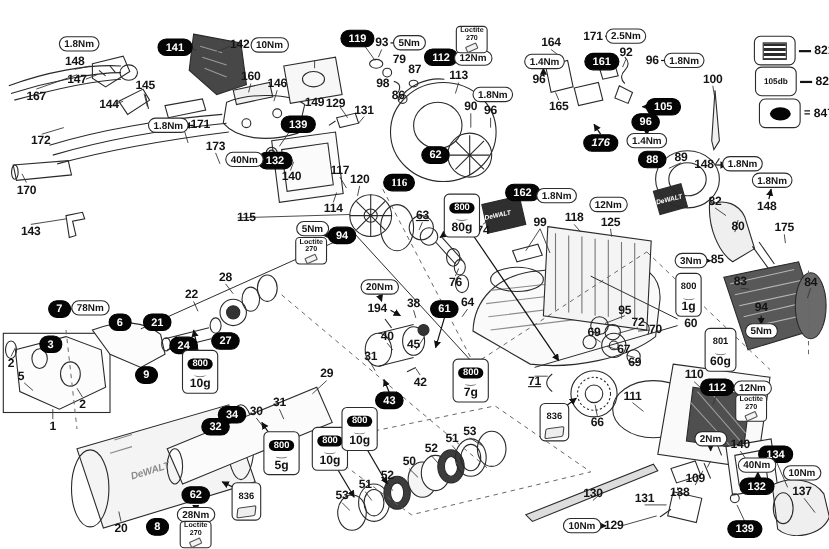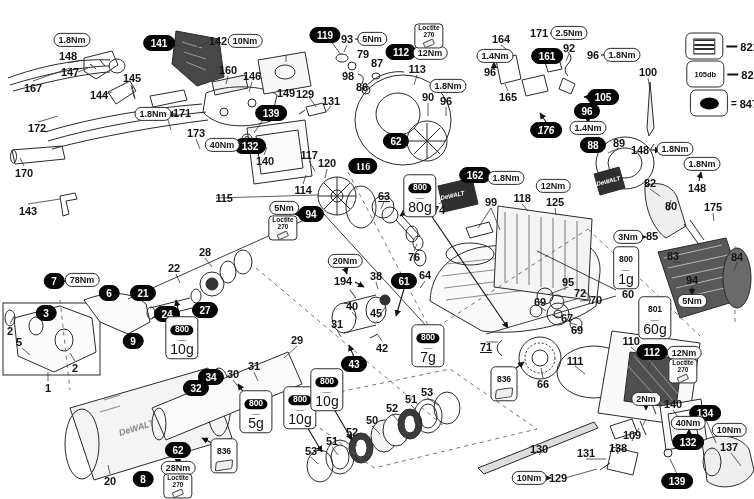--- a/index.html
+++ b/index.html
@@ -11,21 +11,21 @@
   .plain{font-size:11px;font-weight:700;color:#141414;letter-spacing:-0.2px}
   .oval{font-size:10px;font-weight:700;background:#050505;color:#fff;border-radius:10px;
         padding:1.5px 6.5px;line-height:1.1;border:1px solid #000}
   .torque{font-size:9px;font-weight:700;color:#151515;border:1.5px solid #2b2b2b;border-radius:8px;
           padding:0.5px 4px;background:#fff;line-height:1.25}
   .grease,.pack{border:1.3px solid #2b2b2b;border-radius:5px;background:#fff;padding:1px 4px;
           line-height:1.15;text-align:center}
   .grease .num,.pack .num{font-size:8.5px;font-weight:700;display:inline-block;color:#111}
   .grease .num.badge{background:#050505;color:#fff;border-radius:8px;padding:0 4.5px}
   .grease .sq{display:block;width:11px;height:4px;margin:0 auto;border-bottom:1.4px solid #777;border-radius:60%}
-  .grease .qty{display:block;font-size:14px;font-weight:400;color:#111}
+  .grease .qty{display:block;font-size:11px;font-weight:700;color:#111}
   .pack .sachet{display:block;width:15px;height:8px;border:1.2px solid #444;border-radius:2px;
           transform:skewX(-14deg) rotate(-8deg);margin:2px auto 1px;background:#eee}
   .loctite{border:1.3px solid #2b2b2b;border-radius:4px;background:#fff;padding:1px 3px;
           text-align:center;line-height:1.05}
   .loctite .l1,.loctite .l2{font-size:6.5px;font-weight:700;display:block;color:#111}
   .loctite .tube{display:block;width:9px;height:4px;border:1px solid #555;border-radius:1px;
           transform:rotate(-24deg);margin:1.5px auto 0;background:#f3f3f3}
   .legend{display:flex;align-items:center;gap:3px}
   .legend-box{width:36px;height:25px;border:1.6px solid #2b2b2b;border-radius:6px;background:#fff;
           display:flex;align-items:center;justify-content:center}

